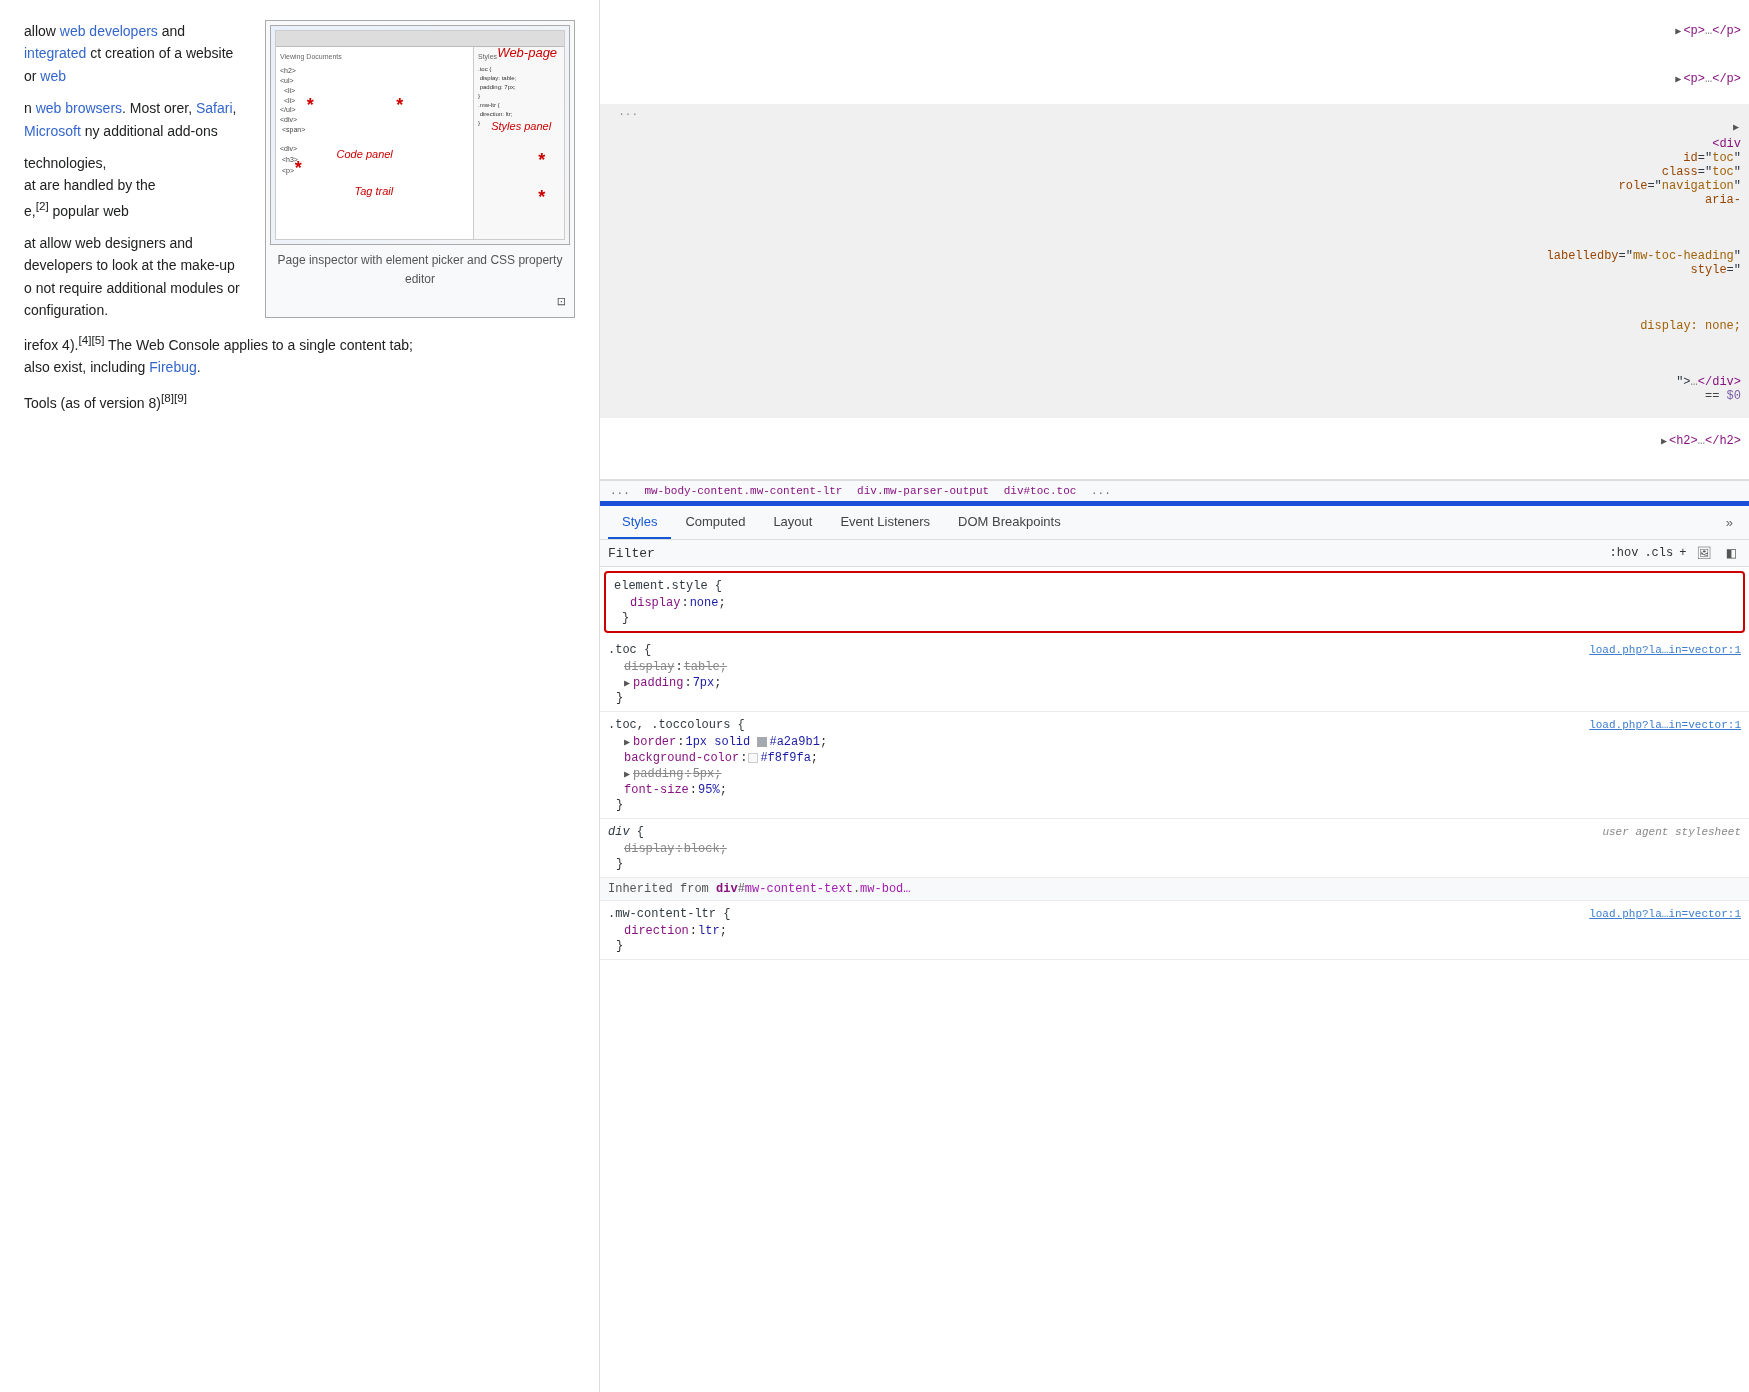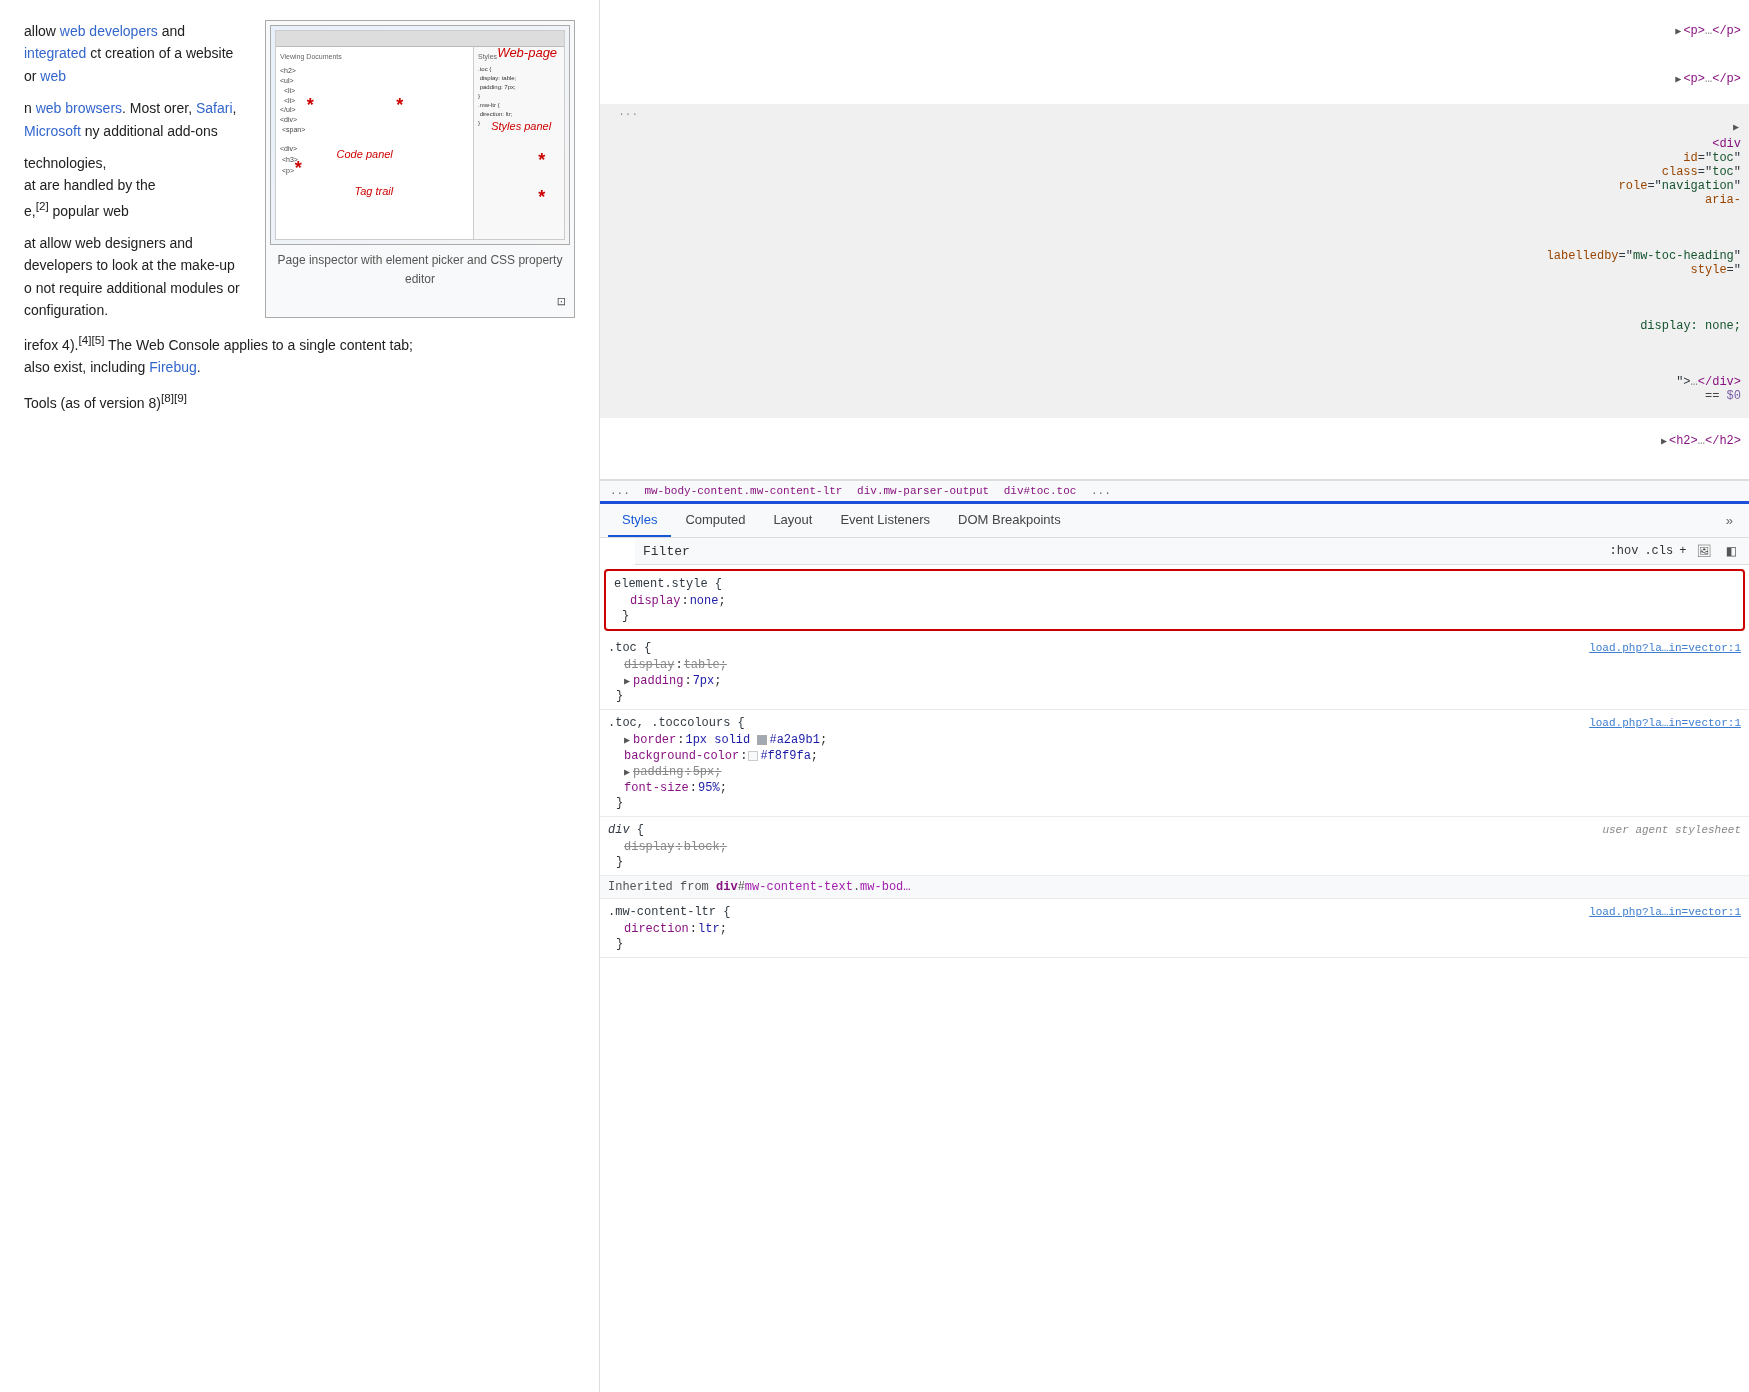--- a/index.html
+++ b/index.html
@@ -170,35 +170,35 @@
       padding-top: 1px;
     }
     .dom-row .content {
       flex: 1;
       color: #303942;
       white-space: pre-wrap;
       word-break: break-all;
     }
     .dom-row .content .tag { color: #881280; }
     .dom-row .content .attr-name { color: #994500; }
-    .dom-row .content .attr-value { color: #14532d; }
+    .dom-row .content .attr-value { color: #a16207; }
     .dom-row .content .eq-sign { color: #303942; }
     .dom-row .triangle {
       color: #555;
       cursor: pointer;
       margin-right: 2px;
       font-size: 10px;
       line-height: 18px;
     }
 
     
     .breadcrumb-bar {
       background: #f8f9fa;
       border-top: 1px solid #ddd;
-      border-bottom: 3px solid #1d4ed8;
+      border-bottom: 5px solid #1d4ed8;
       padding: 4px 8px;
       font-family: 'Courier New', Courier, monospace;
       font-size: 11px;
       color: #303942;
       white-space: nowrap;
       overflow-x: auto;
     }
     .breadcrumb-bar span { margin: 0 2px; }
     .breadcrumb-bar .bc-item { color: #881280; cursor: pointer; }
     .breadcrumb-bar .bc-sep { color: #888; }
@@ -243,21 +243,20 @@
 
     
     .filter-bar {
       display: flex;
       align-items: center;
       padding: 4px 8px;
       border-bottom: 1px solid #ddd;
       background: #f8f9fa;
       gap: 8px;
       flex-shrink: 0;
-      margin-left: 35px;
     }
     .filter-input {
       flex: 1;
       border: none;
       background: transparent;
       font-size: 13px;
       outline: none;
       color: #333;
       font-family: 'Courier New', monospace;
     }

